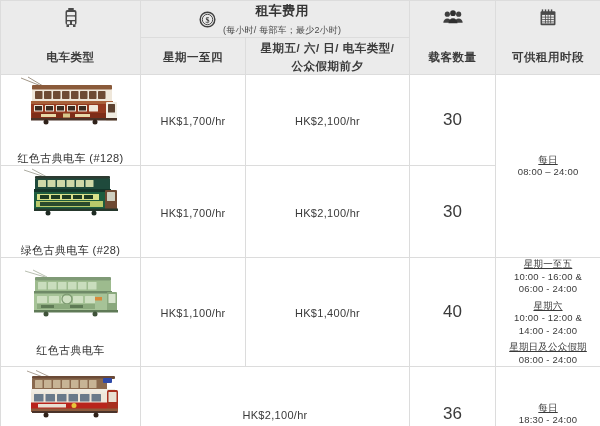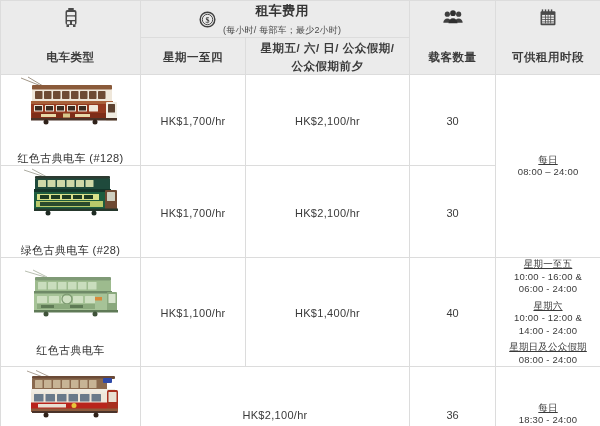--- a/index.html
+++ b/index.html
@@ -61,21 +61,21 @@
     text-align:left;letter-spacing:.2px;font-weight:normal;
   }
   .icon{display:inline-block;line-height:0;}
   .icon svg{display:block;}
   
   .cell-txt{
     font-size:11px;
     color:#3a3a3a;
     letter-spacing:.3px;
   }
-  .cap-txt{font-size:11px;color:#3a3a3a;}
+  .cap-txt{font-size:17px;color:#3a3a3a;}
   .tram-cell{padding:6px 0 8px 0;}
   .tram-wrap{
     display:flex;flex-direction:column;align-items:center;justify-content:center;
     gap:20px;
   }
   .tram-img{
     width:112px;height:56px;
     display:block;
   }
   .tram-name{
@@ -173,21 +173,21 @@
     </tr>
 
     <tr>
       <td class="hdr hdr-label-cell">
         <span class="hdr-label">电车类型</span>
       </td>
       <td class="hdr hdr-label-cell">
         <span class="hdr-label">星期一至四</span>
       </td>
       <td class="hdr hdr-label-cell">
-        <span class="hdr-label">星期五/ 六/ 日/ 公众假期/</span><br>
+        <span class="hdr-label">星期五/ 六/ 日/ 电车类型/</span><br>
         <span class="hdr-label">公众假期前夕</span>
       </td>
       <td class="hdr hdr-label-cell">
         <span class="hdr-label">载客数量</span>
       </td>
       <td class="hdr hdr-label-cell">
         <span class="hdr-label">可供租用时段</span>
       </td>
     </tr>
 

